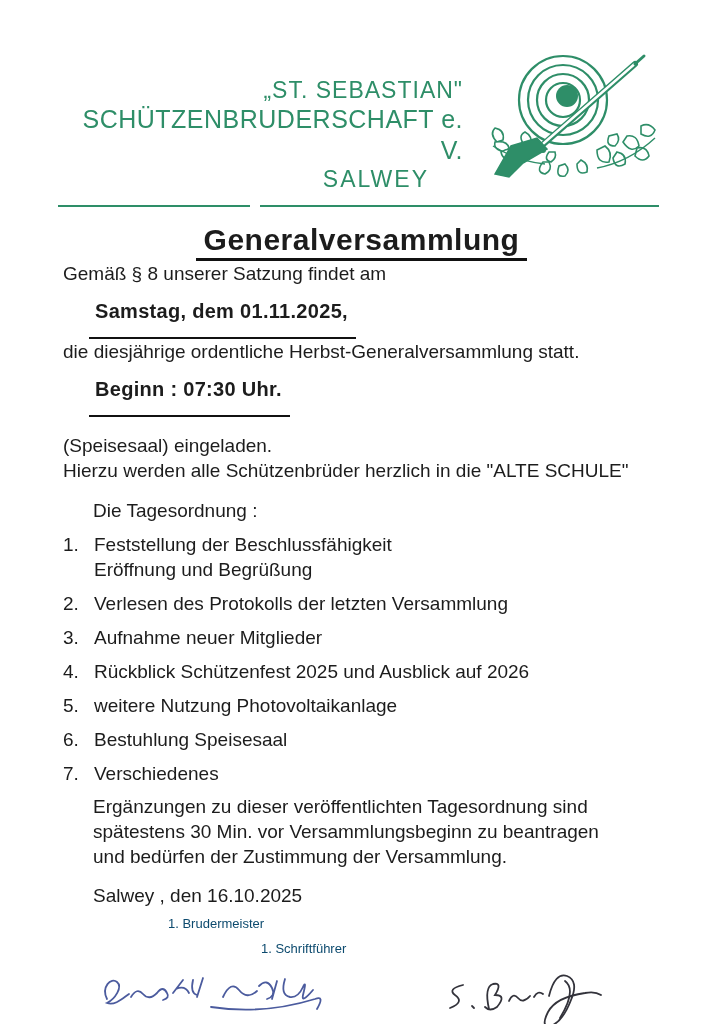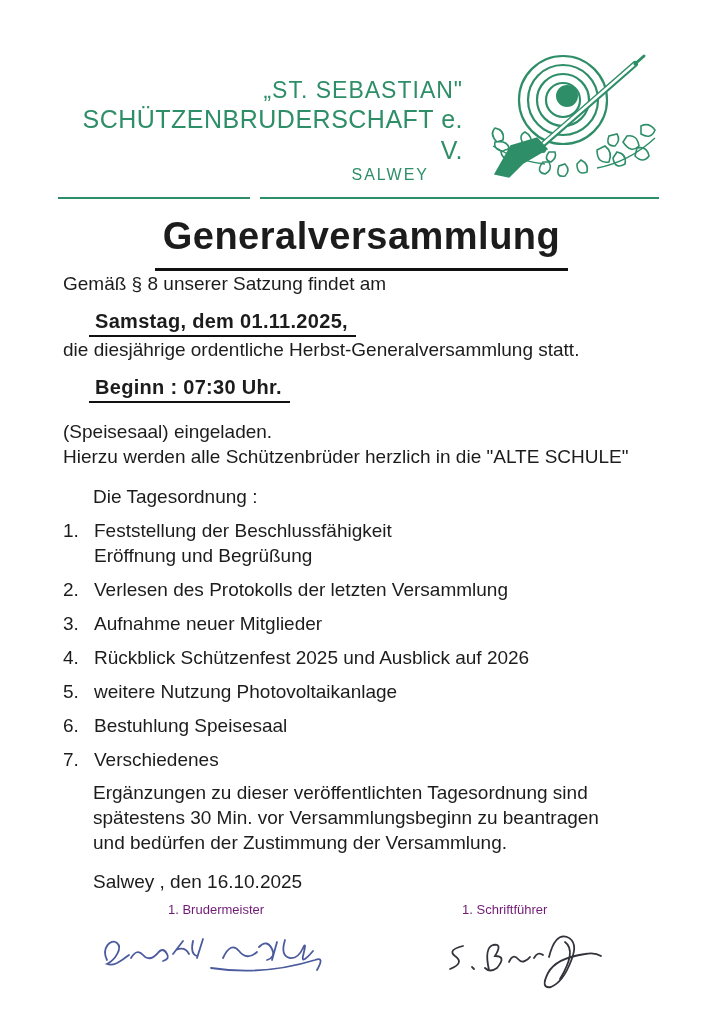--- a/index.html
+++ b/index.html
@@ -10,51 +10,51 @@
     background:#ffffff;
     font-family:"Liberation Sans", sans-serif;
     color:#1c1c1c;
     overflow:hidden;
   }
   
   .header{display:flex;align-items:flex-start;padding:50px 58px 0 58px;}
   .header-text{flex:1;text-align:right;margin-top:26px;color:#2e8e68;line-height:1.22;}
   .ht-line1{font-size:23px;letter-spacing:1px;}
   .ht-line2{font-size:25px;letter-spacing:0.5px;}
-  .ht-line3{font-size:16px;letter-spacing:2px;padding-right:34px;text-align:right;}
+  .ht-line3{font-size:23px;letter-spacing:2px;padding-right:34px;text-align:right;}
   .logo-wrap{width:180px;height:130px;margin-left:22px;flex:0 0 auto;}
   
   .rule{display:flex;margin:12px 64px 0 58px;}
   .rule-seg1{height:2px;background:#2e8e68;width:32%;}
   .rule-gap{width:10px;}
   .rule-seg2{height:2px;background:#2e8e68;flex:1;}
   
   .title-row{text-align:center;margin-top:16px;}
   .title{
-    display:inline-block;font-size:38px;font-weight:bold;
-    border-bottom:3px solid #111;padding:0 8px 10px 8px;letter-spacing:0.5px;
+    display:inline-block;font-size:30px;font-weight:bold;
+    border-bottom:3px solid #111;padding:0 8px 1px 8px;letter-spacing:0.5px;
   }
   
   .content{padding:0 56px 0 63px;font-size:19px;line-height:25px;}
   .p-plain{}
   .hl{
     display:inline-block;font-weight:bold;font-size:20px;
     border-bottom:2.5px solid #111;
-    margin:13px 0 0 26px;padding:0 8px 1px 6px;letter-spacing:0.3px;
+    margin:13px 0 0 26px;padding:0 8px 13px 6px;letter-spacing:0.3px;
   }
   .invite{margin-top:16px;}
   .agenda-heading{margin:15px 0 0 30px;}
   .agenda{margin-top:3px;}
   .item{display:flex;margin-top:9px;}
   .item .num{width:31px;flex:0 0 auto;}
   .item .itext{flex:1;}
   .note{margin:8px 0 0 30px;}
   .place-date{margin:14px 0 0 30px;}
   
-  .roles{display:flex;font-size:13px;margin-top:3px;color:#701a75;}
+  .roles{display:flex;font-size:13px;margin-top:3px;color:#0c4a6e;flex-direction:column;}
   .role-left{margin-left:105px;}
   .role-right{margin-left:198px;}
   .sigs{display:flex;align-items:flex-start;margin-top:4px;}
   .sig-left{margin-left:30px;width:250px;height:58px;}
   .sig-right{margin-left:92px;width:170px;height:70px;}
 </style>
 </head>
 <body>
 
 <div class="page">

